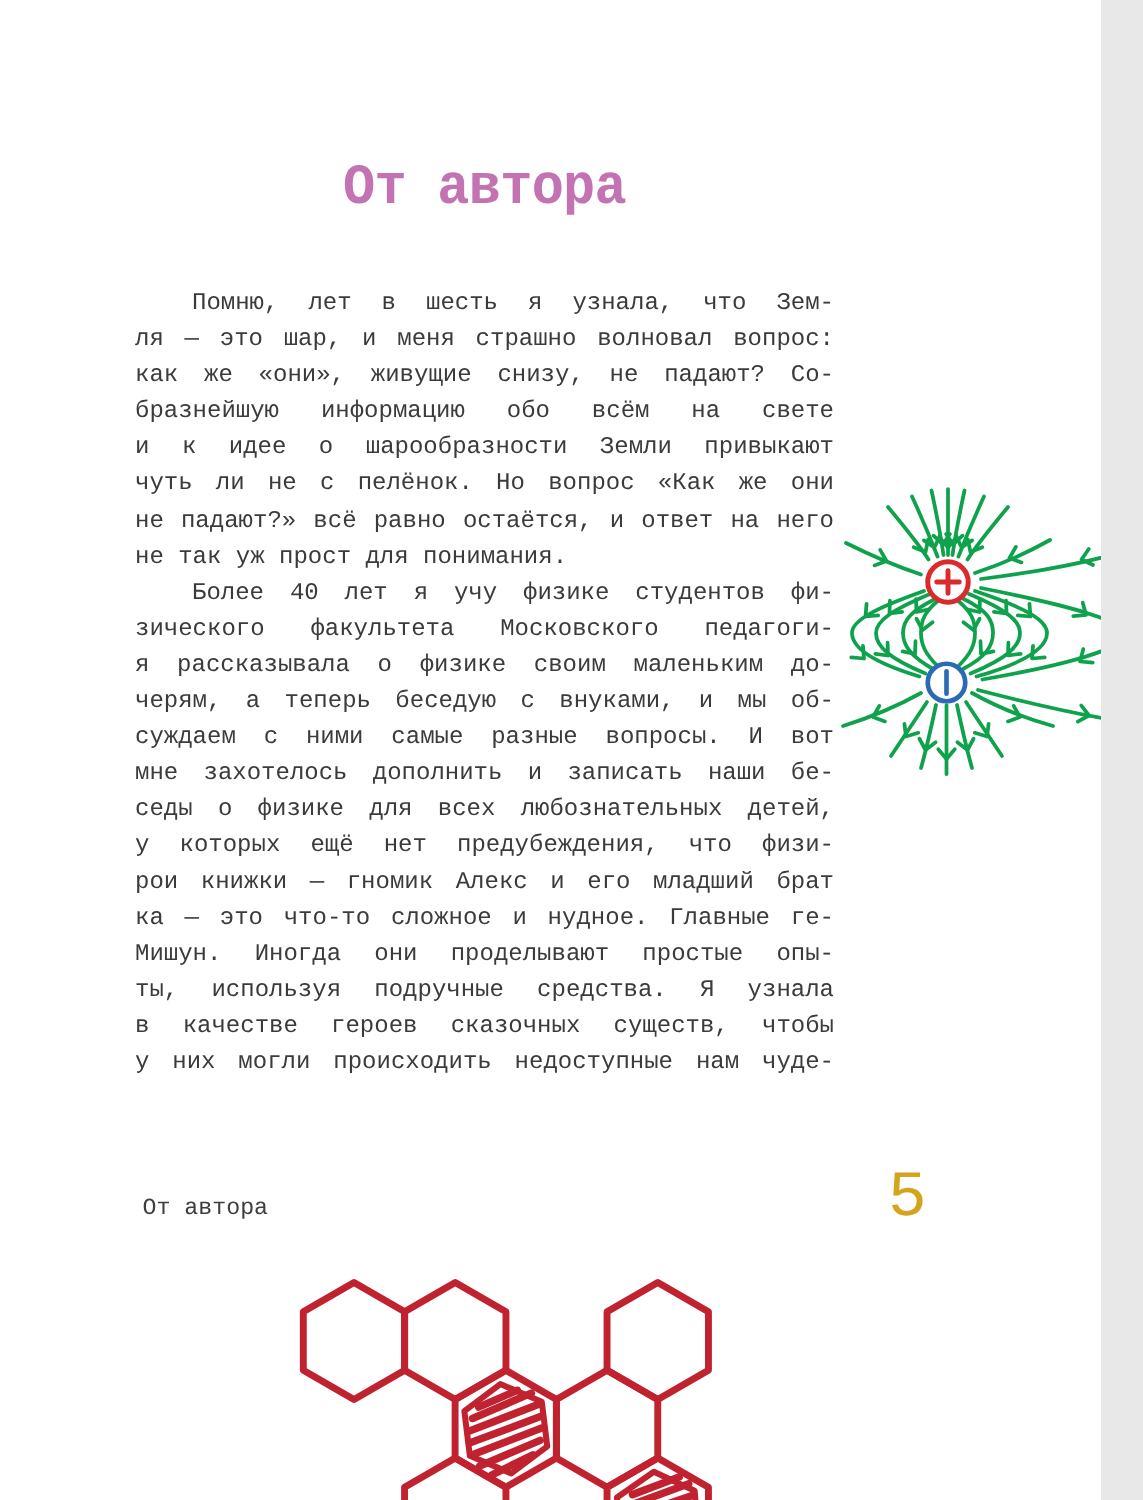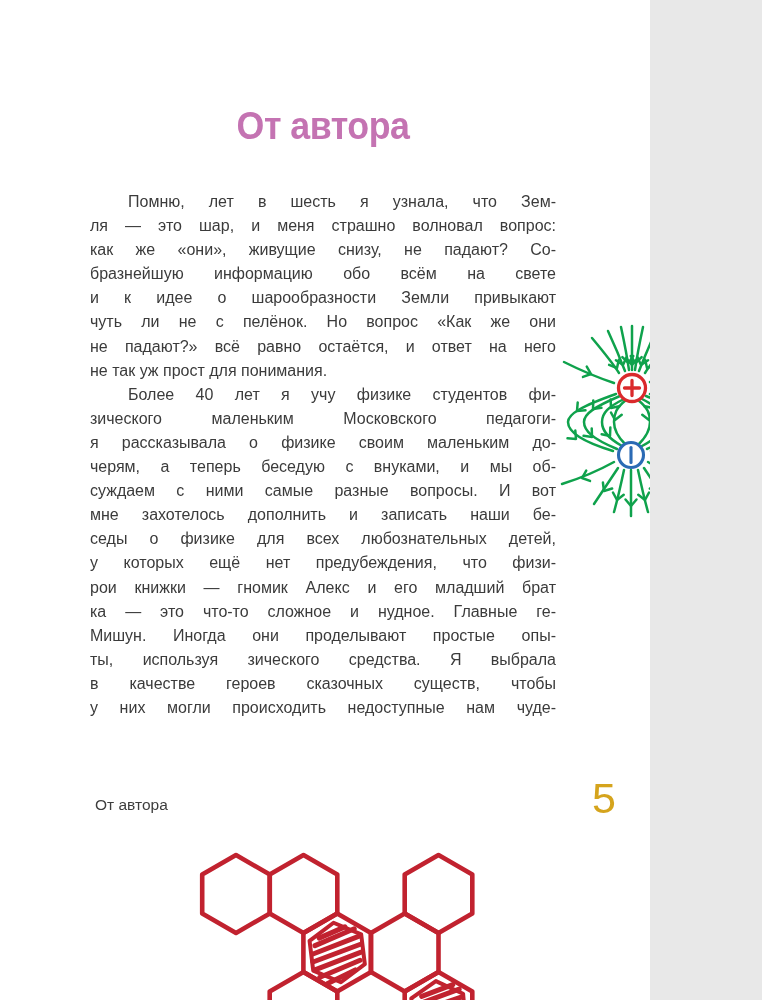--- a/index.html
+++ b/index.html
@@ -1,21 +1,21 @@
 <!DOCTYPE html>
 <html><head>
 <meta charset="utf-8">
 <style>
   html,body{margin:0;padding:0;background:#e8e8e8;}
   .page{
     position:relative;
-    width:650px;height:1000px;
+    width:734px;height:1000px;
     background:var(--background,#fff);
     overflow:hidden;
-    font-family:Liberation Sans, sans-serif;
+    font-family:Liberation Mono, monospace;
   }
   .page-title{
     position:absolute;
     left:90px;top:100px;width:466px;height:52px;
     margin:0;
     text-align:center;
     font-size:38px;line-height:52px;
     font-weight:bold;
     letter-spacing:-.5px;
     transform:scaleX(.94);
@@ -66,31 +66,31 @@
   <div class="body-text">
       <div class="line first">Помню, лет в шесть я узнала, что Зем-</div>
       <div class="line">ля — это шар, и меня страшно волновал вопрос:</div>
       <div class="line">как же «они», живущие снизу, не падают? Со-</div>
       <div class="line">бразнейшую информацию обо всём на свете</div>
       <div class="line">и к идее о шарообразности Земли привыкают</div>
       <div class="line">чуть ли не с пелёнок. Но вопрос «Как же они</div>
       <div class="line">не падают?» всё равно остаётся, и ответ на него</div>
       <div class="line short">не так уж прост для понимания.</div>
       <div class="line first">Более 40 лет я учу физике студентов фи-</div>
-      <div class="line">зического маленьким Московского педагоги-</div>
+      <div class="line">зического факультета Московского педагоги-</div>
       <div class="line">я рассказывала о физике своим маленьким до-</div>
       <div class="line">черям, а теперь беседую с внуками, и мы об-</div>
       <div class="line">суждаем с ними самые разные вопросы. И вот</div>
       <div class="line">мне захотелось дополнить и записать наши бе-</div>
       <div class="line">седы о физике для всех любознательных детей,</div>
       <div class="line">у которых ещё нет предубеждения, что физи-</div>
       <div class="line">рои книжки — гномик Алекс и его младший брат</div>
       <div class="line">ка — это что-то сложное и нудное. Главные ге-</div>
       <div class="line">Мишун. Иногда они проделывают простые опы-</div>
-      <div class="line">ты, используя зического средства. Я выбрала</div>
+      <div class="line">ты, используя подручные средства. Я узнала</div>
       <div class="line">в качестве героев сказочных существ, чтобы</div>
       <div class="line">у них могли происходить недоступные нам чуде-</div>
     </div>
 
   <svg class="dipole" width="204" height="204" viewBox="0 0 204 204">
     <defs>
       <path id="ahp" d="M-5.5,-6.5 L0,0 L5.5,-6.5"></path>
     </defs>
 
     <g>

